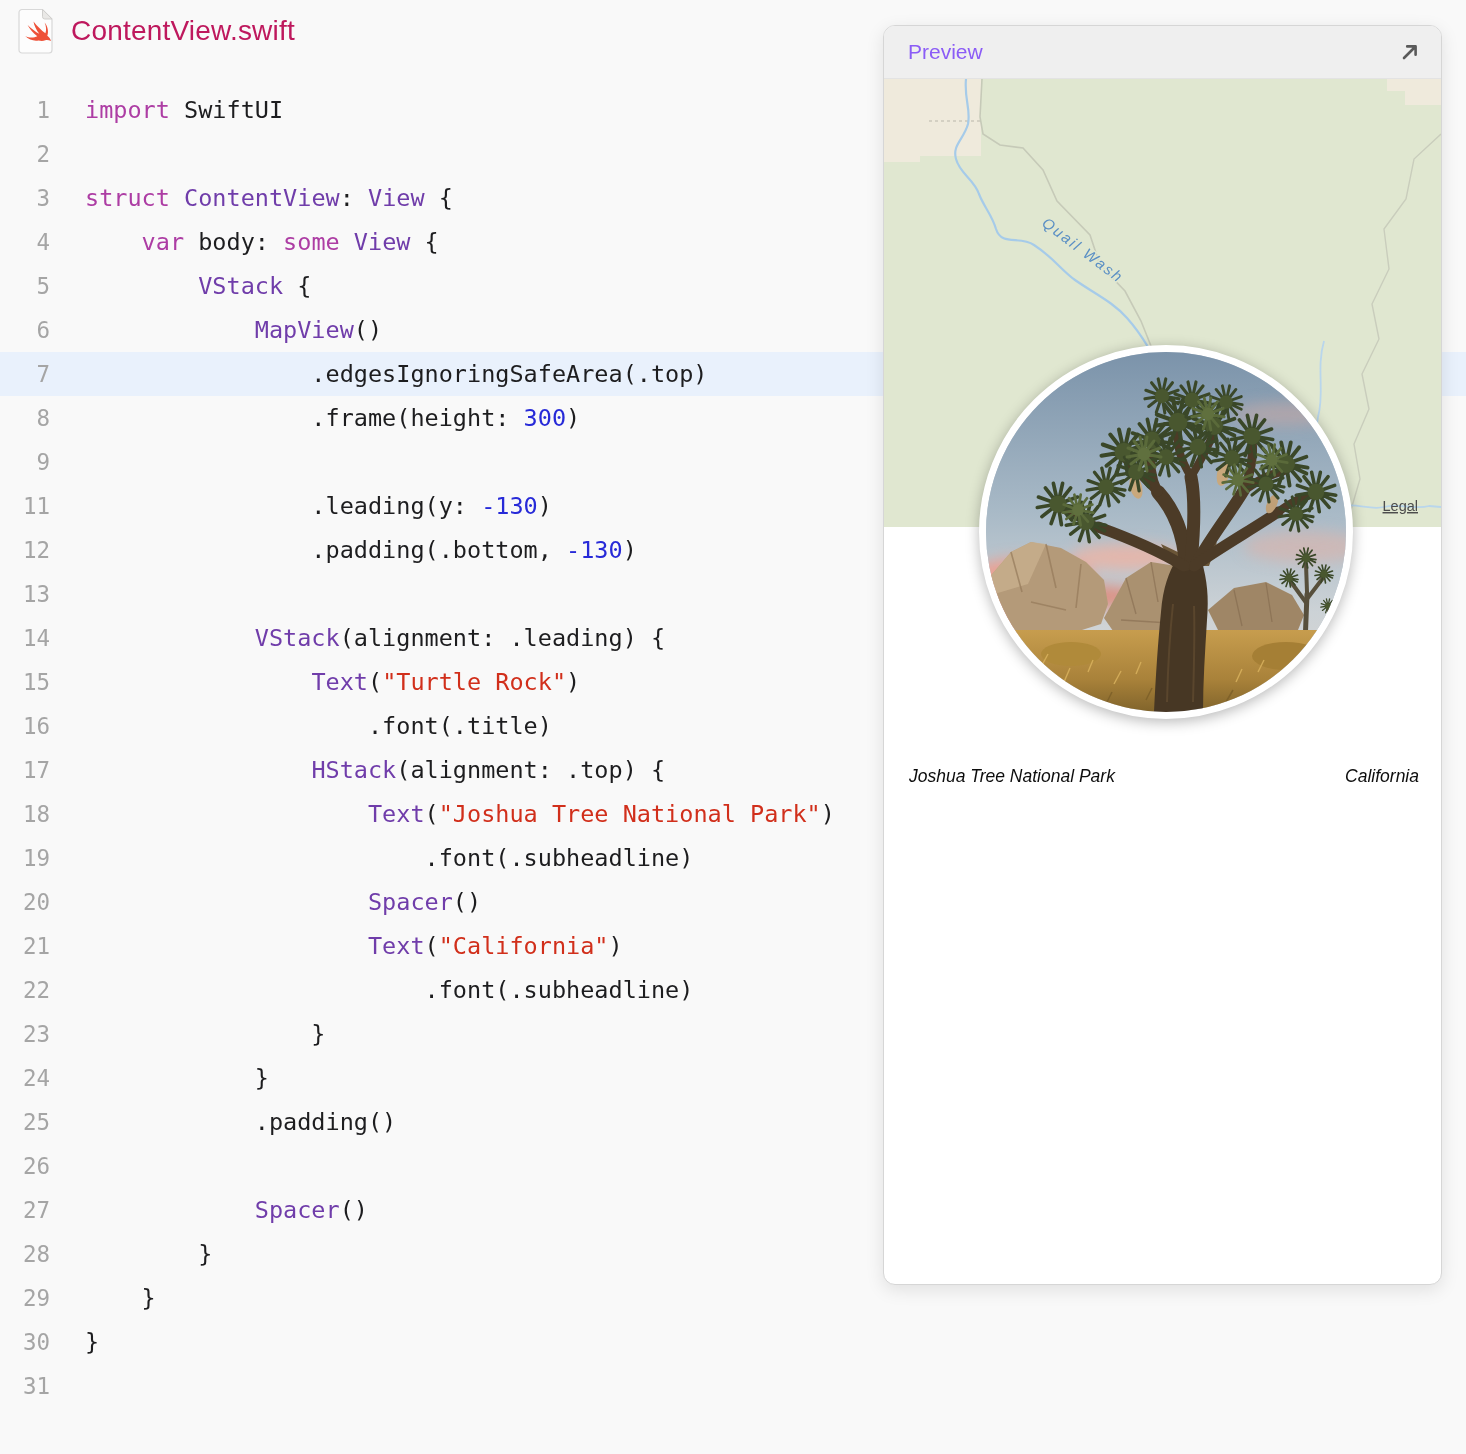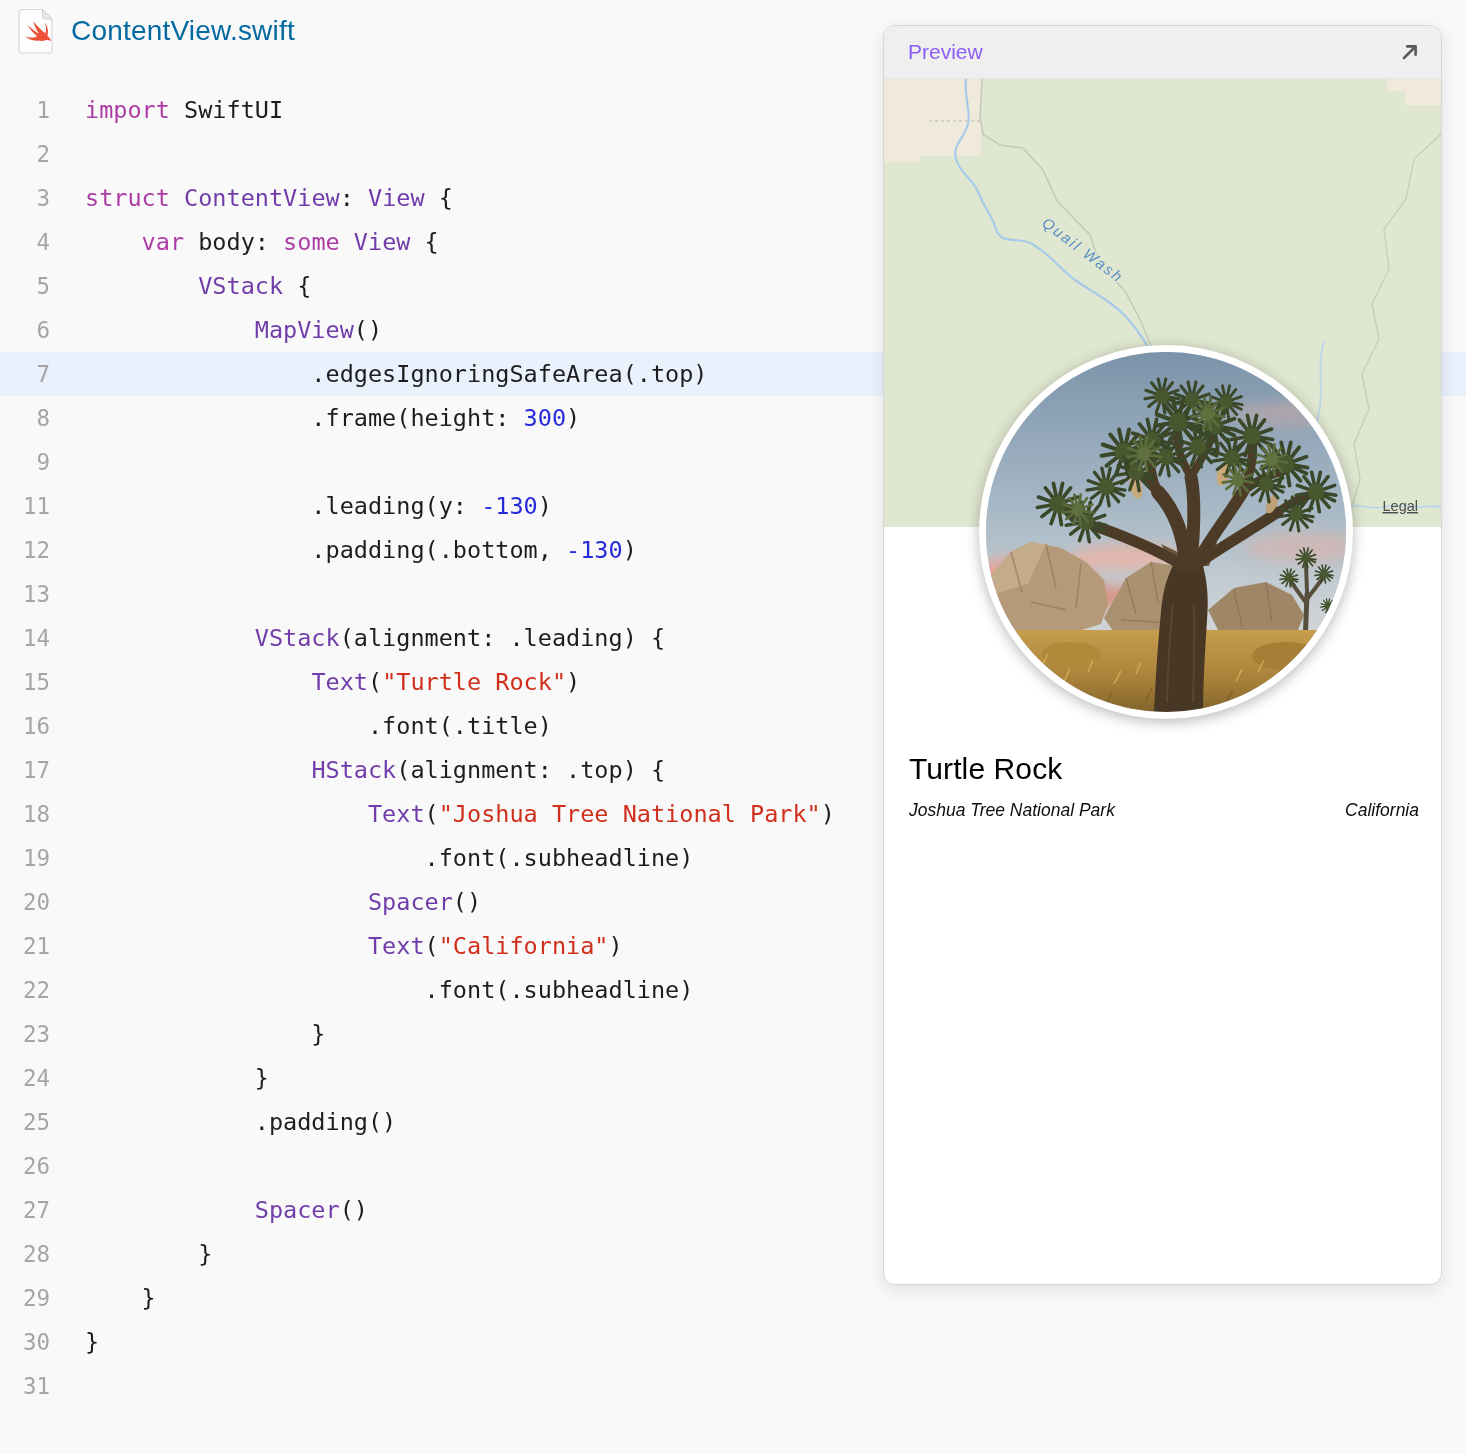--- a/index.html
+++ b/index.html
@@ -4,21 +4,21 @@
 <style>
   html,body{margin:0;padding:0;}
   body{
     width:1466px;height:1454px;position:relative;overflow:hidden;
     background:var(--page-bg,#f9f9f9);
     font-family:"Liberation Sans",sans-serif;
   }
   
   .file-header{position:absolute;top:8px;left:18px;display:flex;align-items:center;gap:17px;z-index:2;}
   .file-icon{width:36px;height:46px;flex:none;}
-  .file-title{font-size:28px;color:#0369a1;letter-spacing:.2px;}
+  .file-title{font-size:28px;color:#be185d;letter-spacing:.2px;}
   
   .code-editor{position:absolute;top:88px;left:0;width:1466px;z-index:1;}
   .code-line{display:flex;height:44px;align-items:center;white-space:pre;
     font-family:"DejaVu Sans Mono","Liberation Mono",monospace;font-size:23.5px;}
   .code-line.highlighted{background:var(--highlight,#e9f1fc);}
   .gutter{width:50px;flex:none;text-align:right;color:var(--lineno,#a5a5a5);font-size:22.5px;}
   .code-text{padding-left:35px;}
   .tok-k{color:var(--keyword,#ad3da4);}
   .tok-ty{color:var(--type,#703daa);}
   .tok-str{color:var(--string,#d12f1b);}
@@ -251,19 +251,18 @@
       <use href="#tuft" transform="translate(240,50) scale(0.9)"></use>
       <use href="#tuft-light" transform="translate(158,102) scale(1.0)"></use>
       <use href="#tuft-light" transform="translate(222,62) scale(0.95)"></use>
       <use href="#tuft-light" transform="translate(286,108) scale(0.9)"></use>
       <use href="#tuft-light" transform="translate(92,158) scale(0.9)"></use>
       <use href="#tuft-light" transform="translate(252,128) scale(0.9)"></use>
     </svg>
   </div>
 
   <div class="place-card">
-    <h1 class="place-title">Turtle Rock</h1>
     <div class="place-row">
       <span>Joshua Tree National Park</span>
       <span>California</span>
     </div>
   </div>
 </aside>
 
 </body></html>

